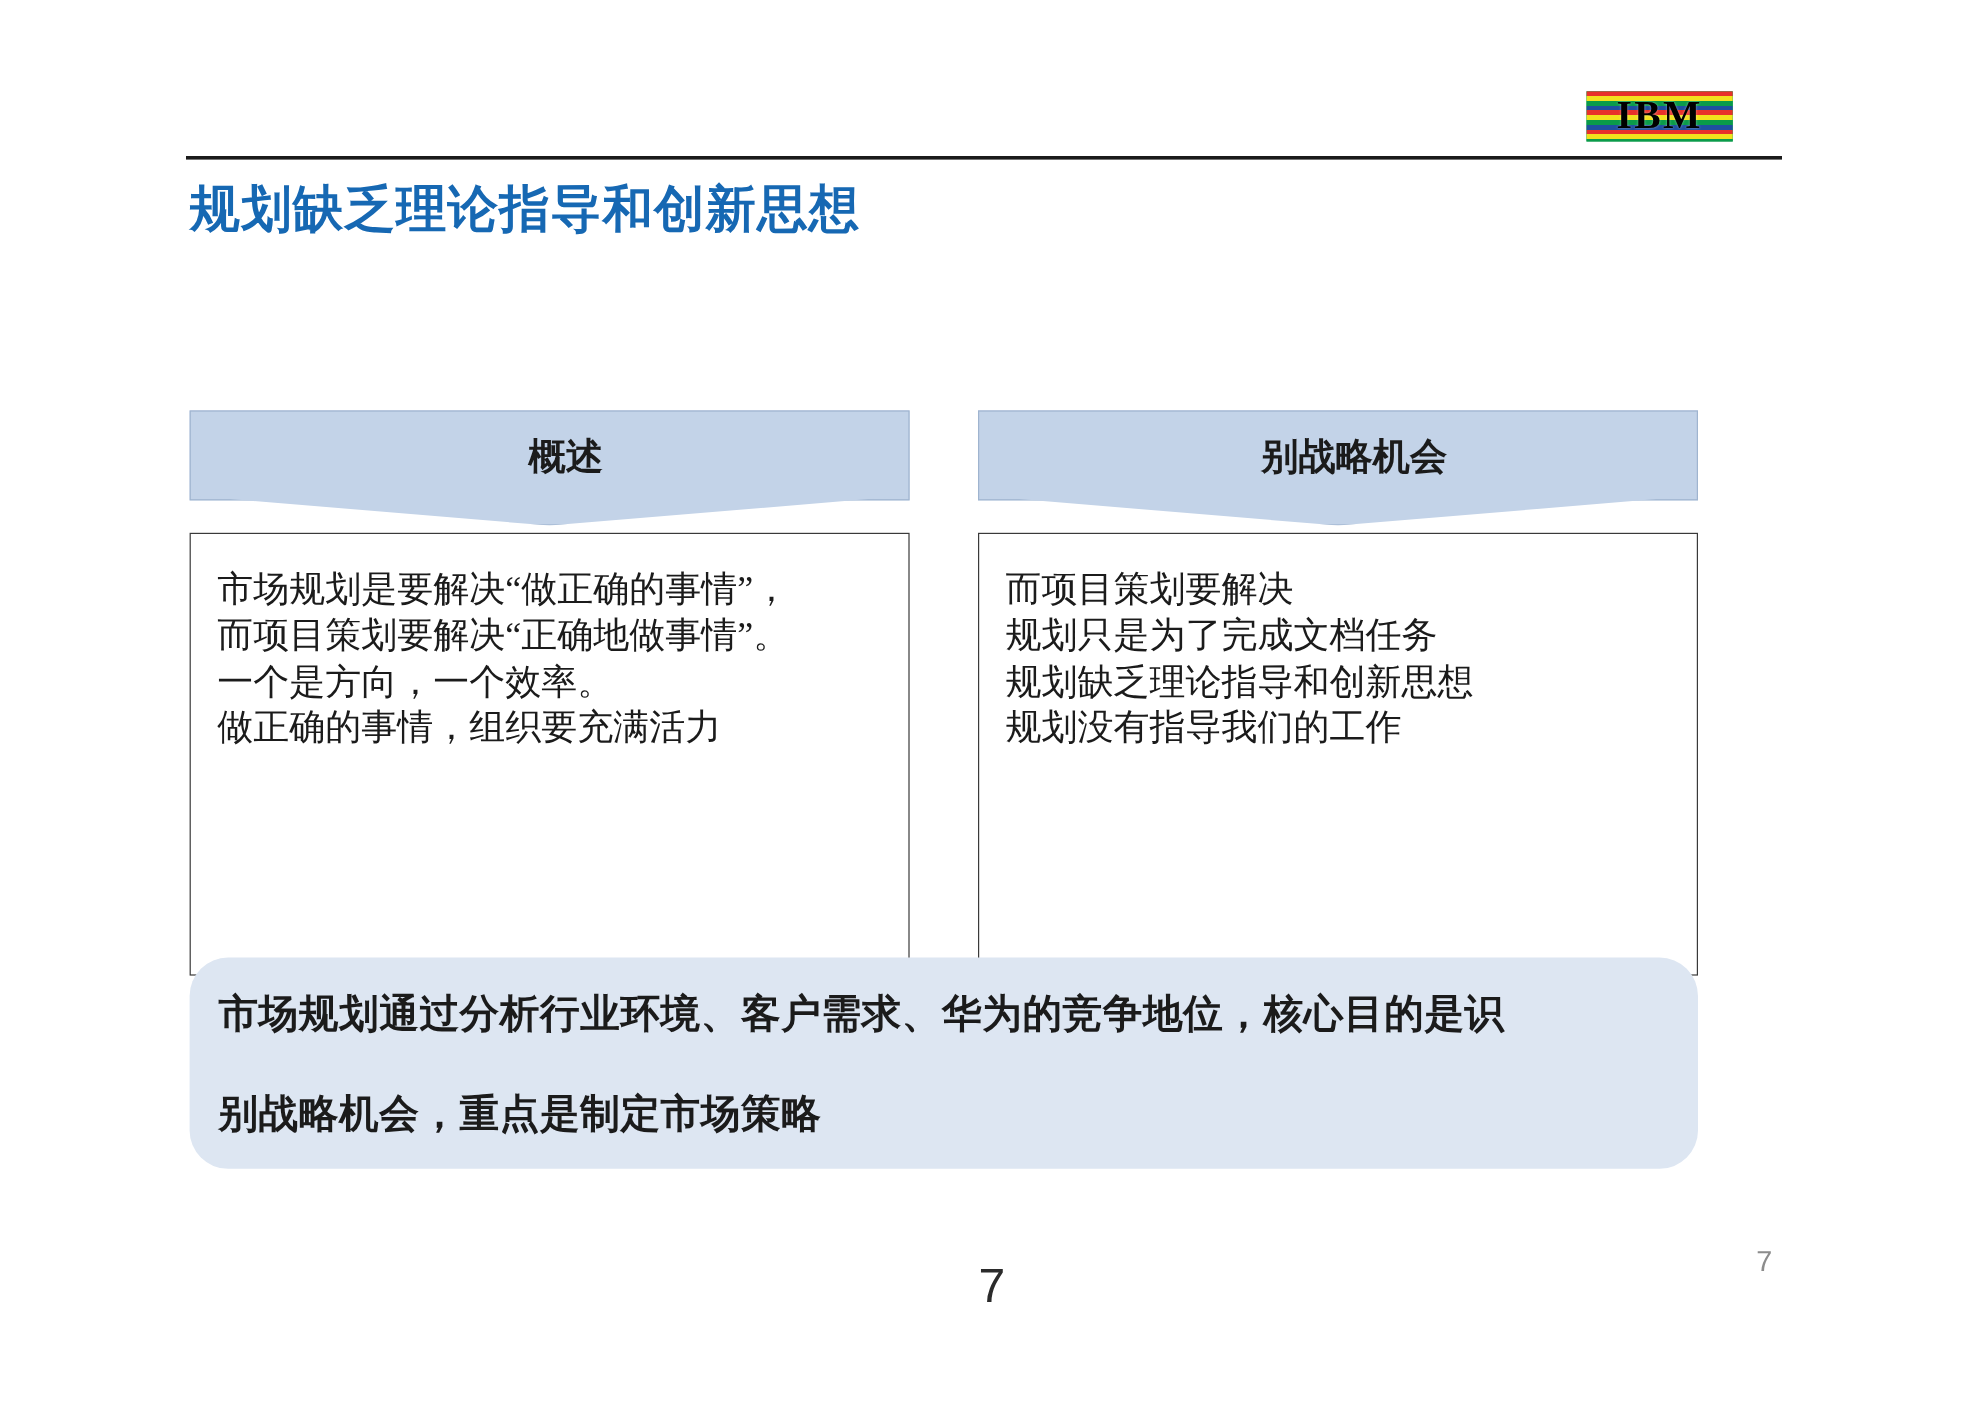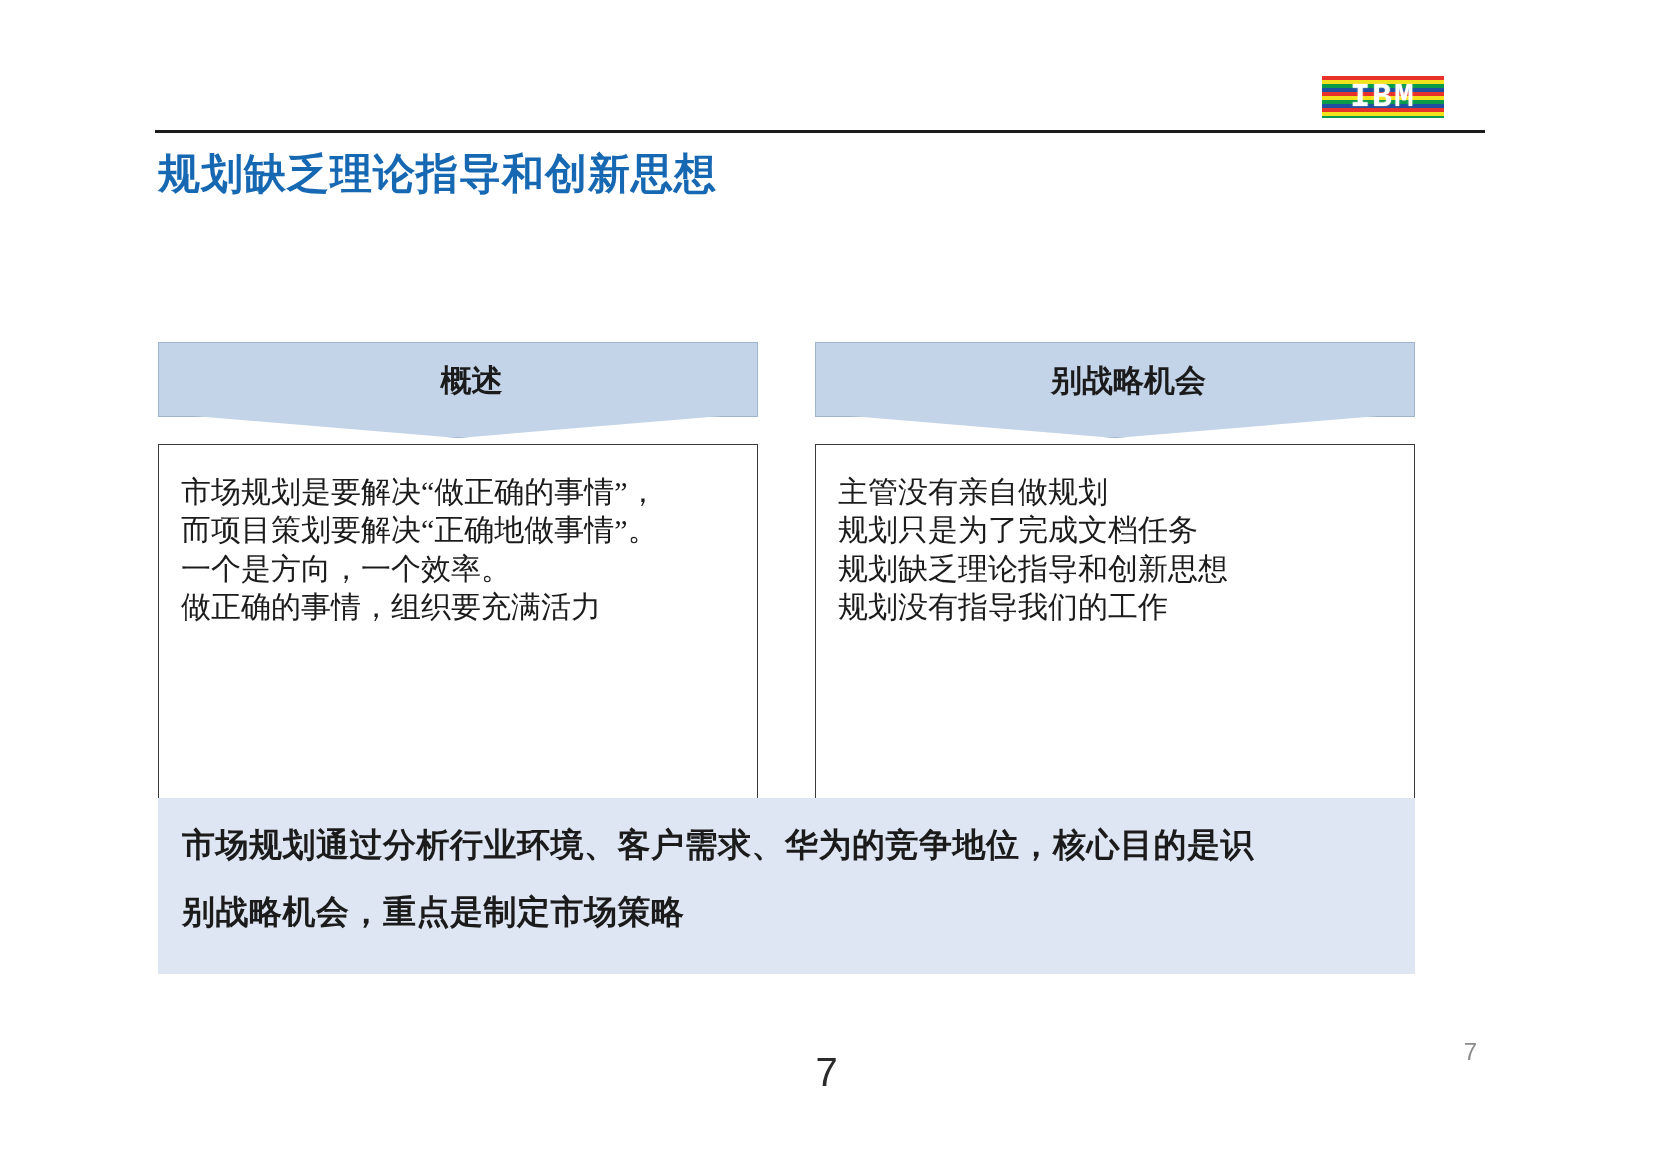--- a/index.html
+++ b/index.html
@@ -39,25 +39,25 @@
         #0a9b4a 8px, #0a9b4a 12px,
         #1f4fa0 12px, #1f4fa0 16px
       );
   }
   .logo-text {
     position: absolute;
     inset: 0;
     display: flex;
     align-items: center;
     justify-content: center;
-    font-family: Liberation Mono, monospace;
+    font-family: Liberation Serif, serif;
     font-weight: bold;
     font-size: 33px;
     letter-spacing: 2px;
-    color: #ffffff;
+    color: #000000;
     text-shadow: 0 0 2px rgba(255,255,255,.5);
   }
 
   
   .top-rule {
     position: absolute;
     left: 155px;
     top: 130px;
     width: 1330px;
     height: 3px;
@@ -134,29 +134,30 @@
   
   .conclusion {
     position: absolute;
     left: 158px;
     top: 798px;
     width: 1257px;
     height: 176px;
     background: #dde6f2;
     box-sizing: border-box;
     padding: 30px 24px 0 24px;
+    border-radius: 32px;
   }
   .conclusion-line {
     font-size: 33px;
     font-weight: bold;
     color: #1b1b1b;
     line-height: 1.0;
     letter-spacing: 0.5px;
   }
-  .conclusion-line + .conclusion-line { margin-top: 34px; }
+  .conclusion-line + .conclusion-line { margin-top: 50px; }
 
   
   .page-num-small {
     position: absolute;
     right: 176px;
     top: 1038px;
     font-size: 24px;
     color: #8c8c8c;
   }
   .page-num-big {
@@ -193,21 +194,21 @@
       <div class="panel-line">一个是方向，一个效率。</div>
       <div class="panel-line">做正确的事情，组织要充满活力</div>
     </div>
   </div>
 
   <div class="panel panel-right">
     <div class="panel-header">
       <div class="panel-header-title">别战略机会</div>
     </div>
     <div class="panel-body">
-      <div class="panel-line">主管没有亲自做规划</div>
+      <div class="panel-line">而项目策划要解决</div>
       <div class="panel-line">规划只是为了完成文档任务</div>
       <div class="panel-line">规划缺乏理论指导和创新思想</div>
       <div class="panel-line">规划没有指导我们的工作</div>
     </div>
   </div>
 
   <div class="conclusion">
     <div class="conclusion-line">市场规划通过分析行业环境、客户需求、华为的竞争地位，核心目的是识</div>
     <div class="conclusion-line">别战略机会，重点是制定市场策略</div>
   </div>

